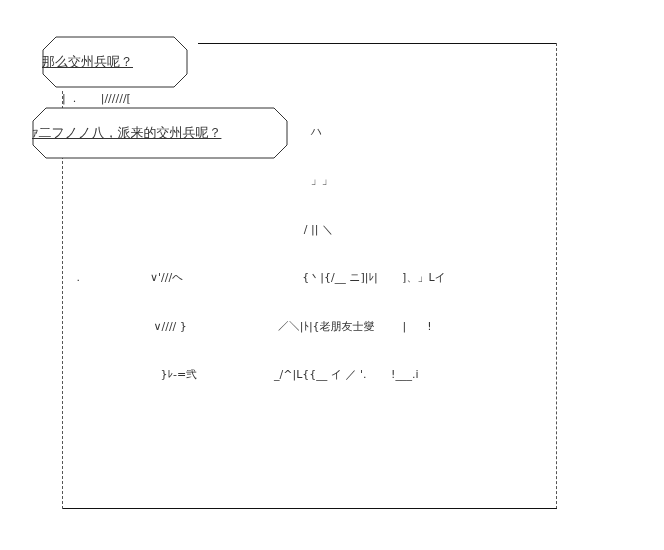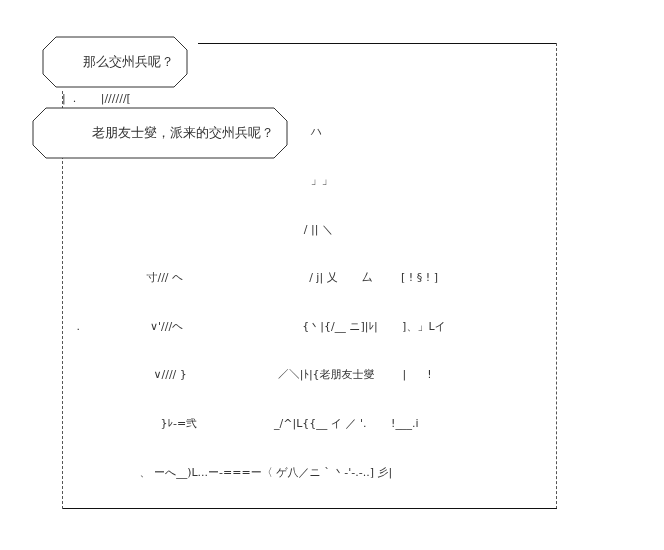--- a/index.html
+++ b/index.html
@@ -5,21 +5,21 @@
   html, body { margin:0; padding:0; background:#ffffff; }
   body { width:664px; height:550px; position:relative; overflow:hidden;
          font-family:"DejaVu Sans", sans-serif; color:#222; }
   .frame { position:absolute; left:62px; top:43px; width:495px; height:466px; box-sizing:border-box; }
   .frame .top { position:absolute; left:136px; right:0; top:0; border-top:1.5px solid #111; }
   .frame .bottom { position:absolute; left:0; right:0; bottom:0; border-bottom:1.5px solid #111; }
   .frame .right { position:absolute; right:0; top:0; bottom:0; border-right:1px dashed #555; }
   .frame .left { position:absolute; left:0; top:48px; bottom:0; border-left:1px dashed #555; }
   .bubble { position:absolute; box-sizing:border-box; font-size:13px; color:#333; }
   .bubble svg { position:absolute; left:0; top:0; }
-  .bubble .txt { position:absolute; left:0; right:14px; text-align:right; white-space:nowrap; }
+  .bubble .txt { position:absolute; left:0; right:4px; text-align:left; white-space:nowrap;text-decoration:underline; }
   .aa { position:absolute; white-space:pre; font-size:11px; line-height:16.2px; color:#333;
         font-family:"DejaVu Sans", sans-serif; letter-spacing:0px; }
   .between { position:absolute; font-size:11px; color:#333; white-space:pre; }
 </style>
 </head>
 <body>
 
 <div class="frame">
   <div class="top"></div>
   <div class="right"></div>
@@ -33,32 +33,30 @@
   </svg>
   <div class="txt" style="top:17px;">那么交州兵呢？</div>
 </div>
 
 <div class="between" style="left:62px; top:92px;">|  .       |//////[</div>
 
 <div class="bubble" style="left:32px; top:107px; width:256px; height:52px;">
   <svg width="256" height="52">
     <polygon points="14,1 242,1 255,14 255,38 242,51 14,51 1,38 1,14" fill="#fff" stroke="#333" stroke-width="1"></polygon>
   </svg>
-  <div class="txt" style="top:17px;">老朋友士燮，派来的交州兵呢？</div>
+  <div class="txt" style="top:17px;">ｧ二フノノ八，派来的交州兵呢？</div>
 </div>
 
 <div class="aa" style="left:66px; top:92px;">
   <div>                                                                      ハ</div>
   <div>                                                                      」」</div>
   <div>                                                                    / || ＼</div>
-  <div>                       寸/// ヘ                                    / j| 乂       厶        [ ! § ! ]</div>
   <div>   .                    ∨'///ヘ                                  {丶|{/__ ニ]|ﾚ|       ]、」Lイ</div>
   <div>                         ∨//// }                          ／＼|ﾄ|{老朋友士燮        |      !</div>
   <div>                           }ﾚ-=弐                      _/^|L{{__ イ ／ '.       !___.i</div>
-  <div>                     、 ーへ__)L...ー-===ー〈 ゲ八／ニ ` 丶-'-.-..] 彡|</div>
   
   
   
   
   
   
   
   
   
   

